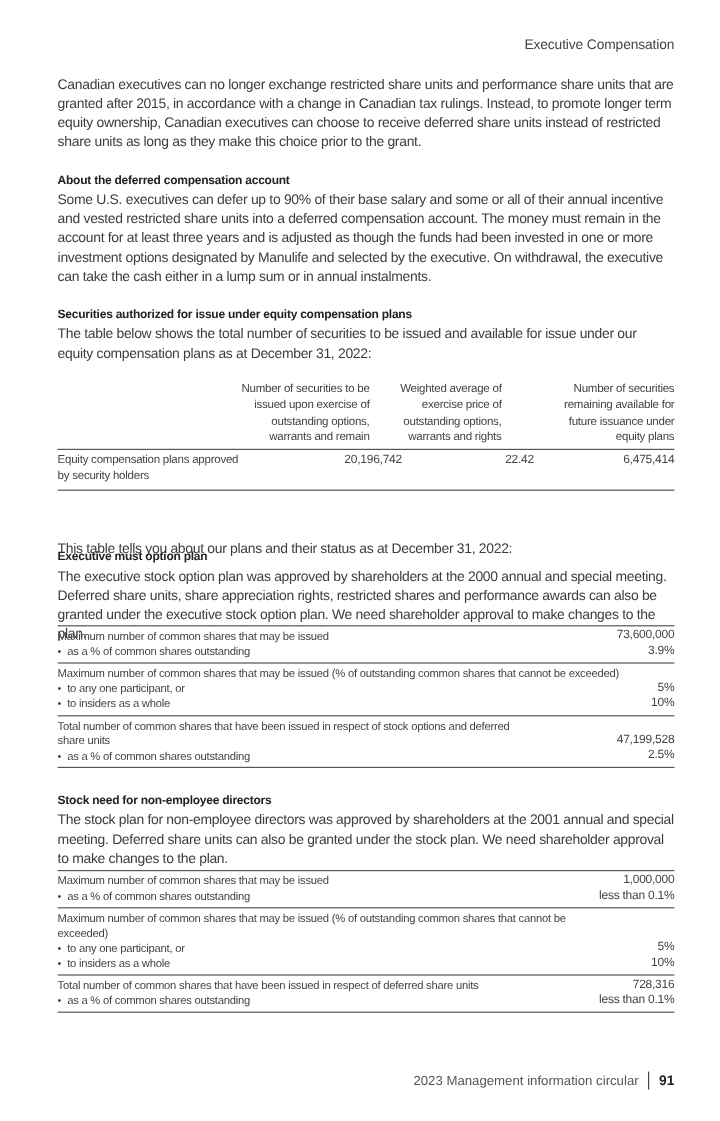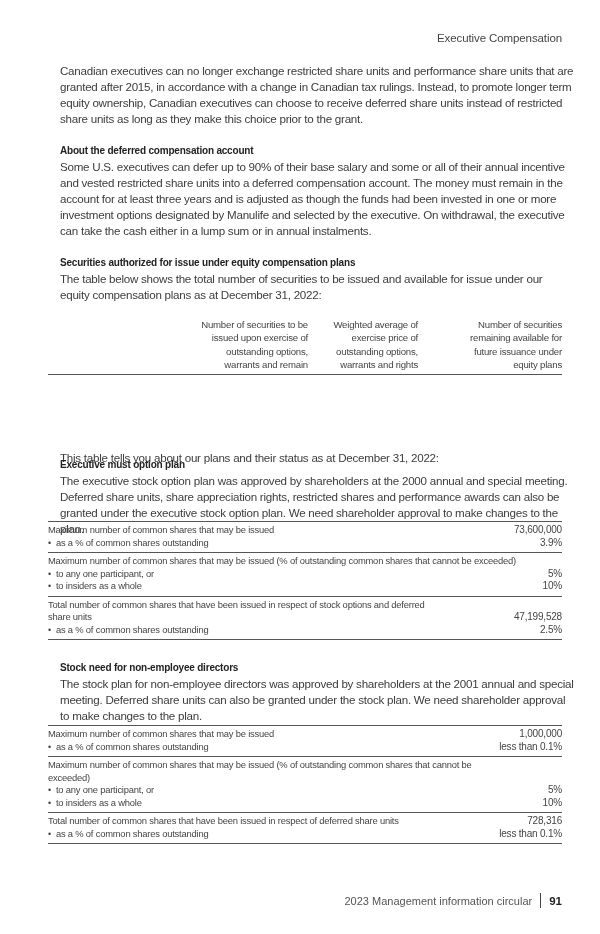--- a/index.html
+++ b/index.html
@@ -2,21 +2,21 @@
 <html><head>
   <meta charset="utf-8">
   <style>
     html, body { margin: 0; padding: 0; background: #ffffff; }
     body { width: 600px; height: 934px; position: relative; overflow: hidden;
       font-family: "Liberation Sans", sans-serif; color: #3a3a3a; }
     .page { position: absolute; left: 48px; top: 0; width: 514px; }
     .running-head { position: absolute; right: 38px; top: 32px; font-size: 11.5px; color: #444; letter-spacing: -0.1px; }
     .para { font-size: 11.6px; line-height: 16.1px; letter-spacing: -0.25px; margin: 0; color: #3c3c3c; }
     .h { font-size: 10px; font-weight: bold; color: #222; margin: 0; line-height: 16px; letter-spacing: -0.2px; }
-    .block { position: absolute; left: 0; width: 514px; margin-left: 12px; }
+    .block { position: absolute; left: 0; width: 514px; }
     
     .eq-table { position: absolute; left: 0; top: 318px; width: 514px; font-size: 9.6px; color: #444; letter-spacing: -0.2px; }
     .eq-head { display: flex; justify-content: flex-end; padding-bottom: 3px; border-bottom: 1.2px solid #555; }
     .eq-head .c { text-align: right; line-height: 13.3px; }
     .eq-head .c1 { width: 110px; margin-right: 20px; }
     .eq-head .c2 { width: 90px; margin-right: 34px; }
     .eq-head .c3 { width: 110px; }
     .eq-row { display: flex; padding-top: 2px; padding-bottom: 4px; border-bottom: 1.2px solid #555; }
     .eq-row .lbl { width: 160px; line-height: 13.3px; }
     .eq-row .v { text-align: right; line-height: 13.3px; font-size: 10px; }
@@ -53,20 +53,26 @@
   <div class="block" style="top:255px;">
     <h3 class="h">Securities authorized for issue under equity compensation plans</h3>
     <p class="para">The table below shows the total number of securities to be issued and available for issue under our equity compensation plans as at December 31, 2022:</p>
   </div>
 
   <div class="eq-table">
     <div class="eq-head">
       <div class="c c1">Number of securities to be issued upon exercise of outstanding options, warrants and remain</div>
       <div class="c c2">Weighted average of exercise price of outstanding options, warrants and rights</div>
       <div class="c c3">Number of securities remaining available for future issuance under equity plans</div>
+    </div>
+    <div class="eq-row">
+      <div class="lbl">Equity compensation plans approved by security holders</div>
+      <div class="v v1">20,196,742</div>
+      <div class="v v2">22.42</div>
+      <div class="v v3">6,475,414</div>
     </div>
   </div>
 
   <div class="block" style="top:450px;">
     <p class="para">This table tells you about our plans and their status as at December 31, 2022:</p>
   </div>
 
   <div class="block" style="top:457px;">
     <h3 class="h">Executive must option plan</h3>
     <p class="para">The executive stock option plan was approved by shareholders at the 2000 annual and special meeting. Deferred share units, share appreciation rights, restricted shares and performance awards can also be granted under the executive stock option plan. We need shareholder approval to make changes to the plan.</p>

